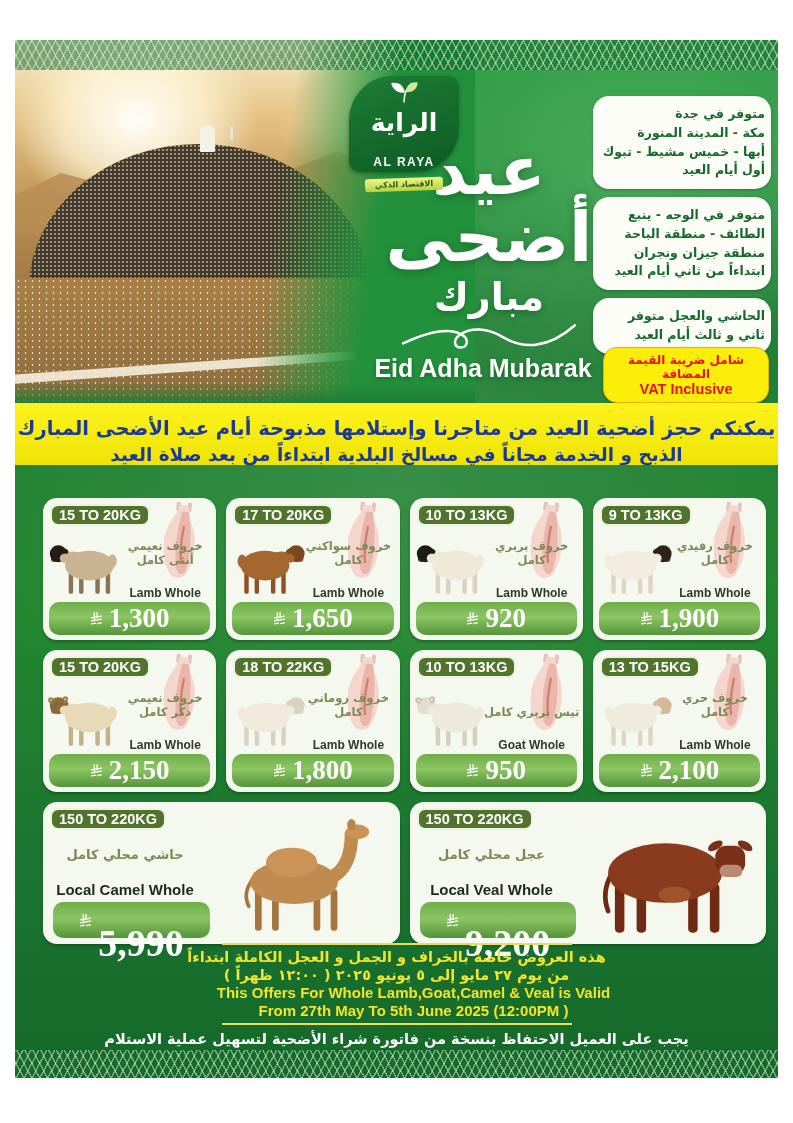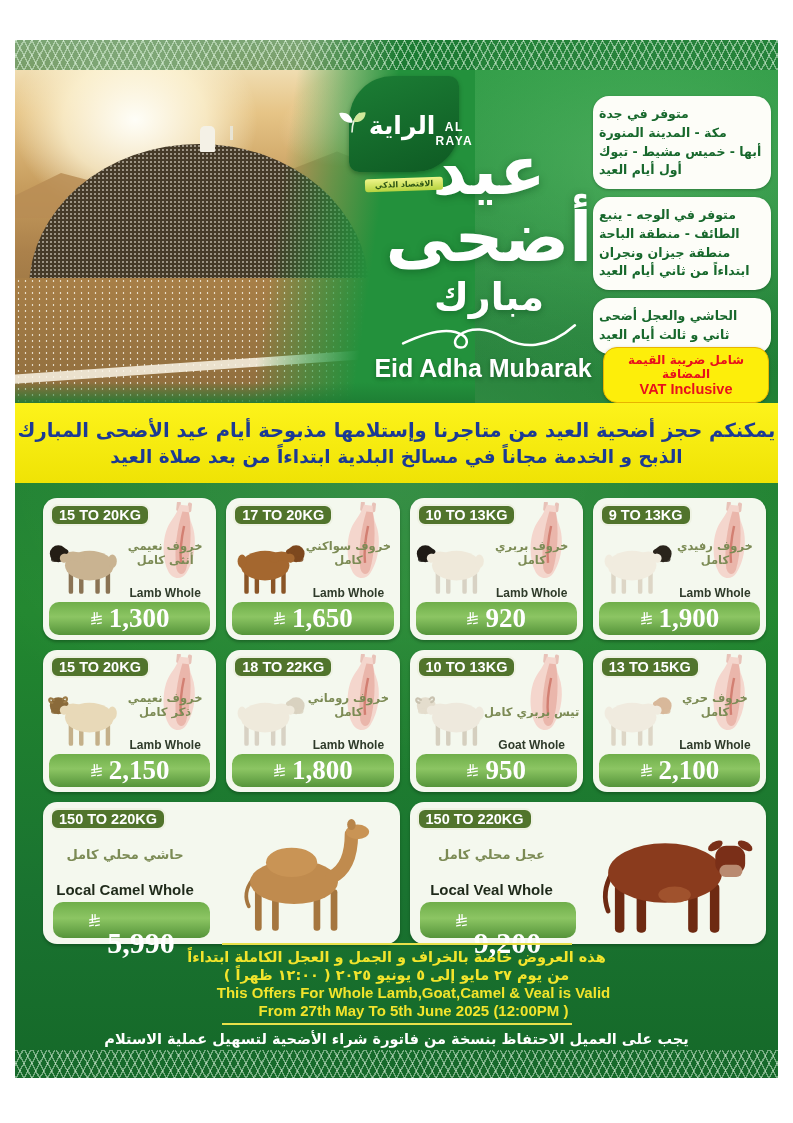--- a/index.html
+++ b/index.html
@@ -39,49 +39,49 @@
   .photo .road{position:absolute;left:-20px;bottom:36px;width:430px;height:9px;
     background:rgba(250,245,230,.85);transform:rotate(-4deg);}
   .photo .streak{position:absolute;right:-60px;top:10px;width:260px;height:110px;transform:rotate(-14deg);
     background:radial-gradient(closest-side, rgba(250,240,215,.85), transparent);}
   .photo .brush{position:absolute;inset:0;
     background:linear-gradient(98deg, transparent 56%, rgba(35,150,61,.55) 66%, #23913c 76%);}
   .photo .fadeb{position:absolute;left:0;right:0;bottom:0;height:24px;
     background:linear-gradient(transparent,#1d7c33);}
   
   .logo{position:absolute;left:325px;top:36px;width:128px;text-align:center;z-index:5;}
-  .logo-badge{width:110px;height:96px;margin:0 auto;display:flex;flex-direction:row;align-items:center;
+  .logo-badge{width:110px;height:96px;margin:0 auto;display:flex;flex-direction:column;align-items:center;
     justify-content:center;background:linear-gradient(160deg,#1c7e35,#0e5a23);
     border-radius:44px 10px 44px 10px;box-shadow:0 2px 4px rgba(0,40,10,.35);}
   .logo-ar{color:#fff;font-weight:bold;font-size:25px;line-height:1;margin-top:2px;}
   .logo-en{color:#fff;font-weight:bold;font-size:12px;letter-spacing:1.5px;margin-top:20px;
     font-family:"Liberation Sans",sans-serif;}
   .logo-ribbon{display:inline-block;margin-top:3px;padding:2px 10px;border-radius:3px;
     background:linear-gradient(#eef58a,#b7d33f);color:#2c5414;font-size:8px;font-weight:bold;transform:rotate(-2deg);}
   
   .headline{position:absolute;left:352px;top:98px;width:244px;text-align:center;color:#fff;z-index:4;direction:rtl;}
   .h-big{font-size:68px;font-weight:bold;line-height:.98;text-shadow:0 2px 8px rgba(0,60,20,.4);}
   .h-small{font-size:38px;font-weight:bold;margin-top:4px;text-shadow:0 2px 6px rgba(0,60,20,.4);}
   .swirl{margin-top:-2px;}
   .eid-en{position:absolute;left:344px;top:314px;width:248px;text-align:center;color:#fff;font-weight:bold;
     font-size:25px;z-index:4;font-family:"Liberation Sans",sans-serif;text-shadow:0 2px 4px rgba(0,50,15,.4);}
   
   .avail{position:absolute;left:578px;top:56px;width:178px;display:flex;flex-direction:column;gap:8px;z-index:5;}
   .avail .box{background:#fdfdf8;border-radius:16px;padding:9px 6px;color:#17682c;font-weight:bold;
-    font-size:12.5px;line-height:1.5;text-align:left;white-space:pre-line;direction:rtl;
+    font-size:12.5px;line-height:1.5;text-align:right;white-space:pre-line;direction:rtl;
     box-shadow:0 1px 3px rgba(0,30,10,.3);}
   
   .vat{position:absolute;left:588px;top:307px;width:156px;background:#fdee0a;border:1px solid #e8b400;
     border-radius:14px;padding:5px 4px;text-align:center;color:#e8111c;font-weight:bold;z-index:5;
     box-shadow:0 1px 3px rgba(0,30,10,.3);}
   .vat-ar{font-size:12px;direction:rtl;}
   .vat-en{font-size:14.5px;font-family:"Liberation Sans",sans-serif;}
   
-  .banner{position:absolute;left:0;right:0;top:363px;height:80px;z-index:6;display:flex;flex-direction:column;
-    justify-content:center;background:linear-gradient(#fdf31b,#efe305);color:#1c3a94;font-weight:bold;
+  .banner{position:absolute;left:0;right:0;top:363px;height:62px;z-index:6;display:flex;flex-direction:column;
+    justify-content:flex-end;background:linear-gradient(#fdf31b,#efe305);color:#1c3a94;font-weight:bold;
     text-align:center;direction:rtl;}
   .banner-l1{font-size:19.5px;}
   .banner-l2{font-size:18.5px;margin-top:4px;}
   
   .grid{position:absolute;left:28px;top:458px;width:723px;z-index:3;}
   .row{display:flex;gap:10px;margin-bottom:10px;}
   .card{position:relative;flex:1;height:142px;background:#f4f8ee;border-radius:14px;
     box-shadow:0 2px 3px rgba(0,25,8,.3);}
   .wbadge{position:absolute;top:6px;left:7px;background:#51742c;border:2px solid #eef2e3;color:#fff;
     font-weight:bold;font-size:14.5px;padding:1px 7px;border-radius:8px;z-index:2;
@@ -97,21 +97,21 @@
     align-items:center;justify-content:center;gap:6px;color:#fff;
     background:linear-gradient(180deg,#6fae4a,#8cc563 45%,#55943a);}
   .amt{font-family:"Liberation Serif",serif;font-weight:bold;font-size:27px;line-height:1;}
   .riyal{display:flex;align-items:center;}
   .riyal svg{width:13px;height:15px;}
   .card.wide .animal{left:auto;right:2%;width:55%;height:86%;bottom:6px;}
   .card.wide .names{left:3%;right:auto;width:40%;bottom:46px;}
   .card.wide .nar{font-size:13px;}
   .card.wide .nen{font-size:15px;color:#1f2a1a;}
   .card.wide .pill{right:auto;left:10px;width:44%;height:36px;bottom:6px;}
-  .card.wide .amt{font-size:30px;margin-top:45px;}
+  .card.wide .amt{font-size:38px;margin-top:45px;}
   
   .validity{position:absolute;left:0;right:0;top:903px;text-align:center;color:#f2e42c;z-index:5;}
   .rule{width:350px;height:2px;background:#e8e14a;margin:0 auto;}
   .v-ar{font-size:14.5px;font-weight:bold;direction:rtl;line-height:18px;}
   .v-en{font-size:15px;font-weight:bold;line-height:18px;font-family:"Liberation Sans",sans-serif;margin-left:34px;}
   .v-body{padding:3px 8px;}
   .footer-note{position:absolute;left:0;right:0;top:991px;text-align:center;color:#fff;font-weight:bold;
     font-size:14.5px;direction:rtl;z-index:5;}
 </style>
 </head>
@@ -163,21 +163,21 @@
 
     <div class="avail">
       <div class="box">متوفر في جدة
 مكة - المدينة المنورة
 أبها - خميس مشيط - تبوك
 أول أيام العيد</div>
       <div class="box">متوفر في الوجه - ينبع
 الطائف - منطقة الباحة
 منطقة جيزان ونجران
 ابتداءاً من ثاني أيام العيد</div>
-      <div class="box">الحاشي والعجل أضحى
+      <div class="box">الحاشي والعجل متوفر
 ثاني و ثالث أيام العيد</div>
     </div>
 
     <div class="vat">
       <div class="vat-ar">شامل ضريبة القيمة المضافة</div>
       <div class="vat-en">VAT Inclusive</div>
     </div>
 
     <div class="banner">
       <div class="banner-l1">يمكنكم حجز أضحية العيد من متاجرنا وإستلامها مذبوحة أيام عيد الأضحى المبارك</div>

